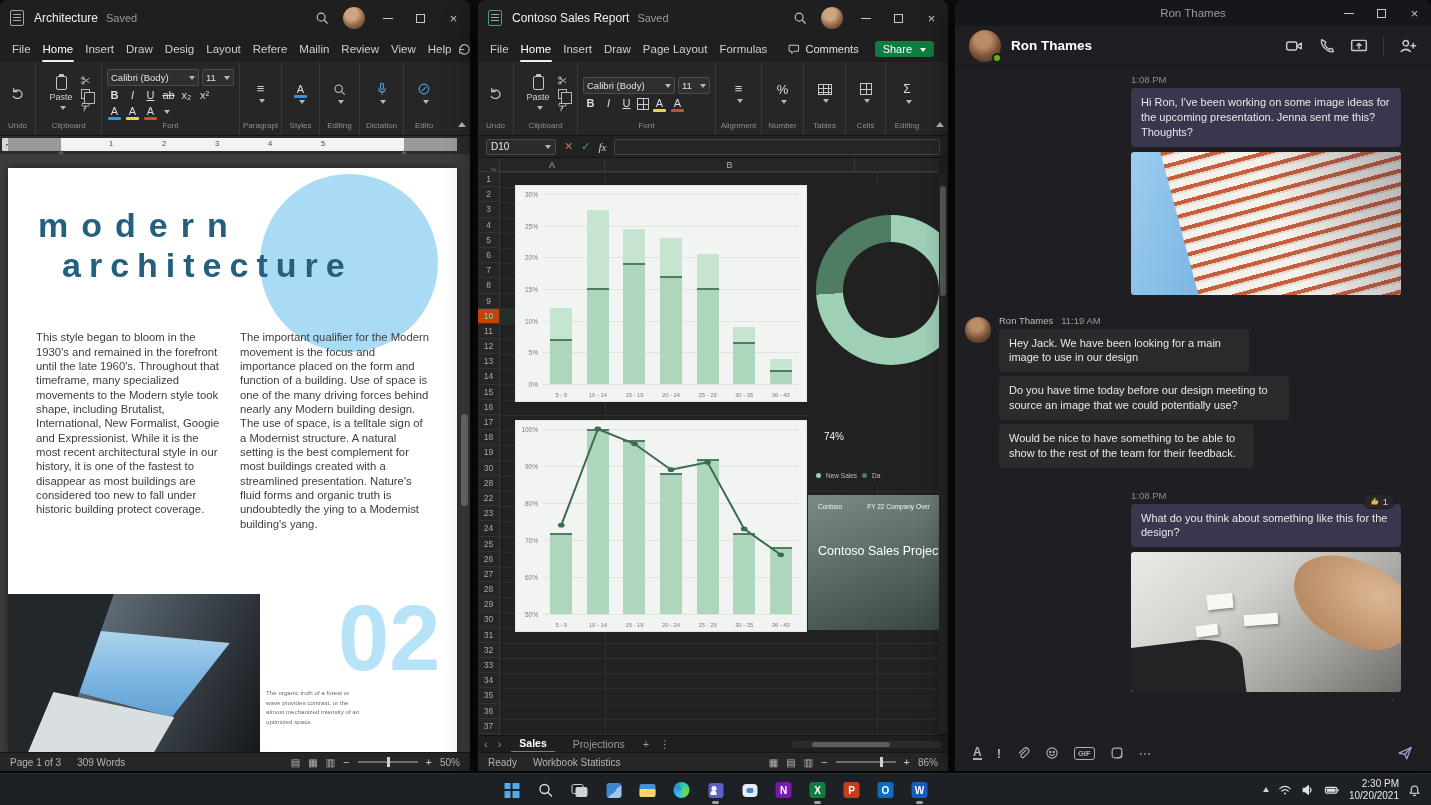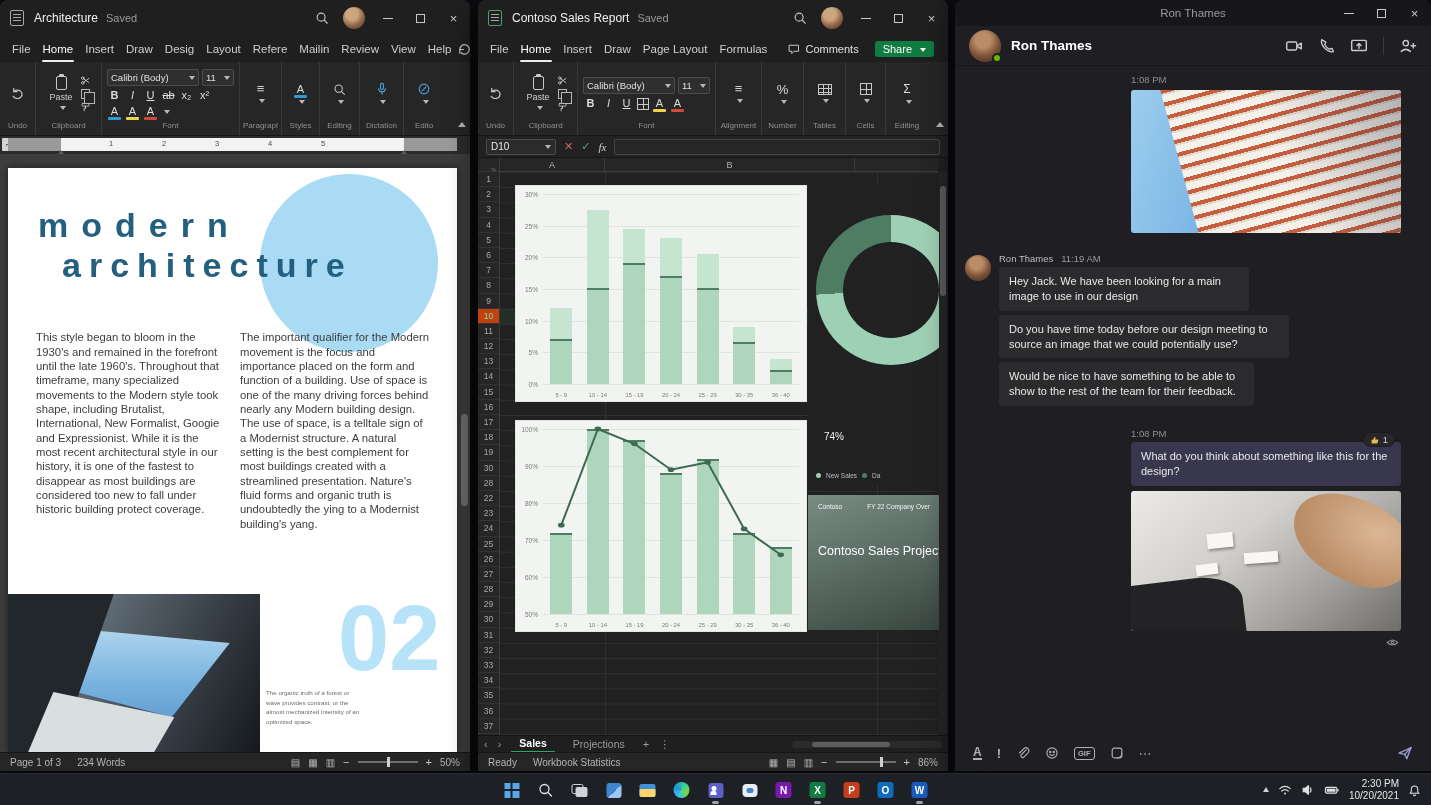--- a/index.html
+++ b/index.html
@@ -413,21 +413,21 @@
         <div class="pa-slab"></div>
       </div>
       <div class="big-02">02</div>
       <div class="caption">The organic truth of a forest or wave provides contrast, or the almost mechanized intensity of an optimized space.</div>
     </div>
     <div class="doc-scroll"></div>
   </div>
 
   <footer class="statusbar">
     <span>Page 1 of 3</span>
-    <span>234 Words</span>
+    <span>309 Words</span>
     <div class="sb-right">
       <span class="viewic">▤</span>
       <span class="viewic">▦</span>
       <span class="viewic">▥</span>
       <span class="zsign">−</span>
       <span class="ztrack">
           <span class="zthumb" style="left:29px;"></span>
         </span>
       <span class="zsign">+</span>
       <span>50%</span>
@@ -886,20 +886,21 @@
             <line x1="12.7" y1="5.8" x2="12.7" y2="9.8"></line>
             <line x1="10.7" y1="7.8" x2="14.7" y2="7.8"></line>
           </svg>
       </span>
     </div>
   </div>
 
   <div class="chat">
     <div class="m-sent">
       <div class="msg-time">1:08 PM</div>
+      <div class="bubble b-sent">Hi Ron, I've been working on some image ideas for the upcoming presentation. Jenna sent me this? Thoughts?</div>
     </div>
     <div class="img-frame">
       <div class="bf-sky"></div>
       <div class="bf-bldg"></div>
       <div class="bf-shade"></div>
     </div>
 
     <div class="m-recv">
       <span class="avatar-msg"></span>
       <div class="rstack">

